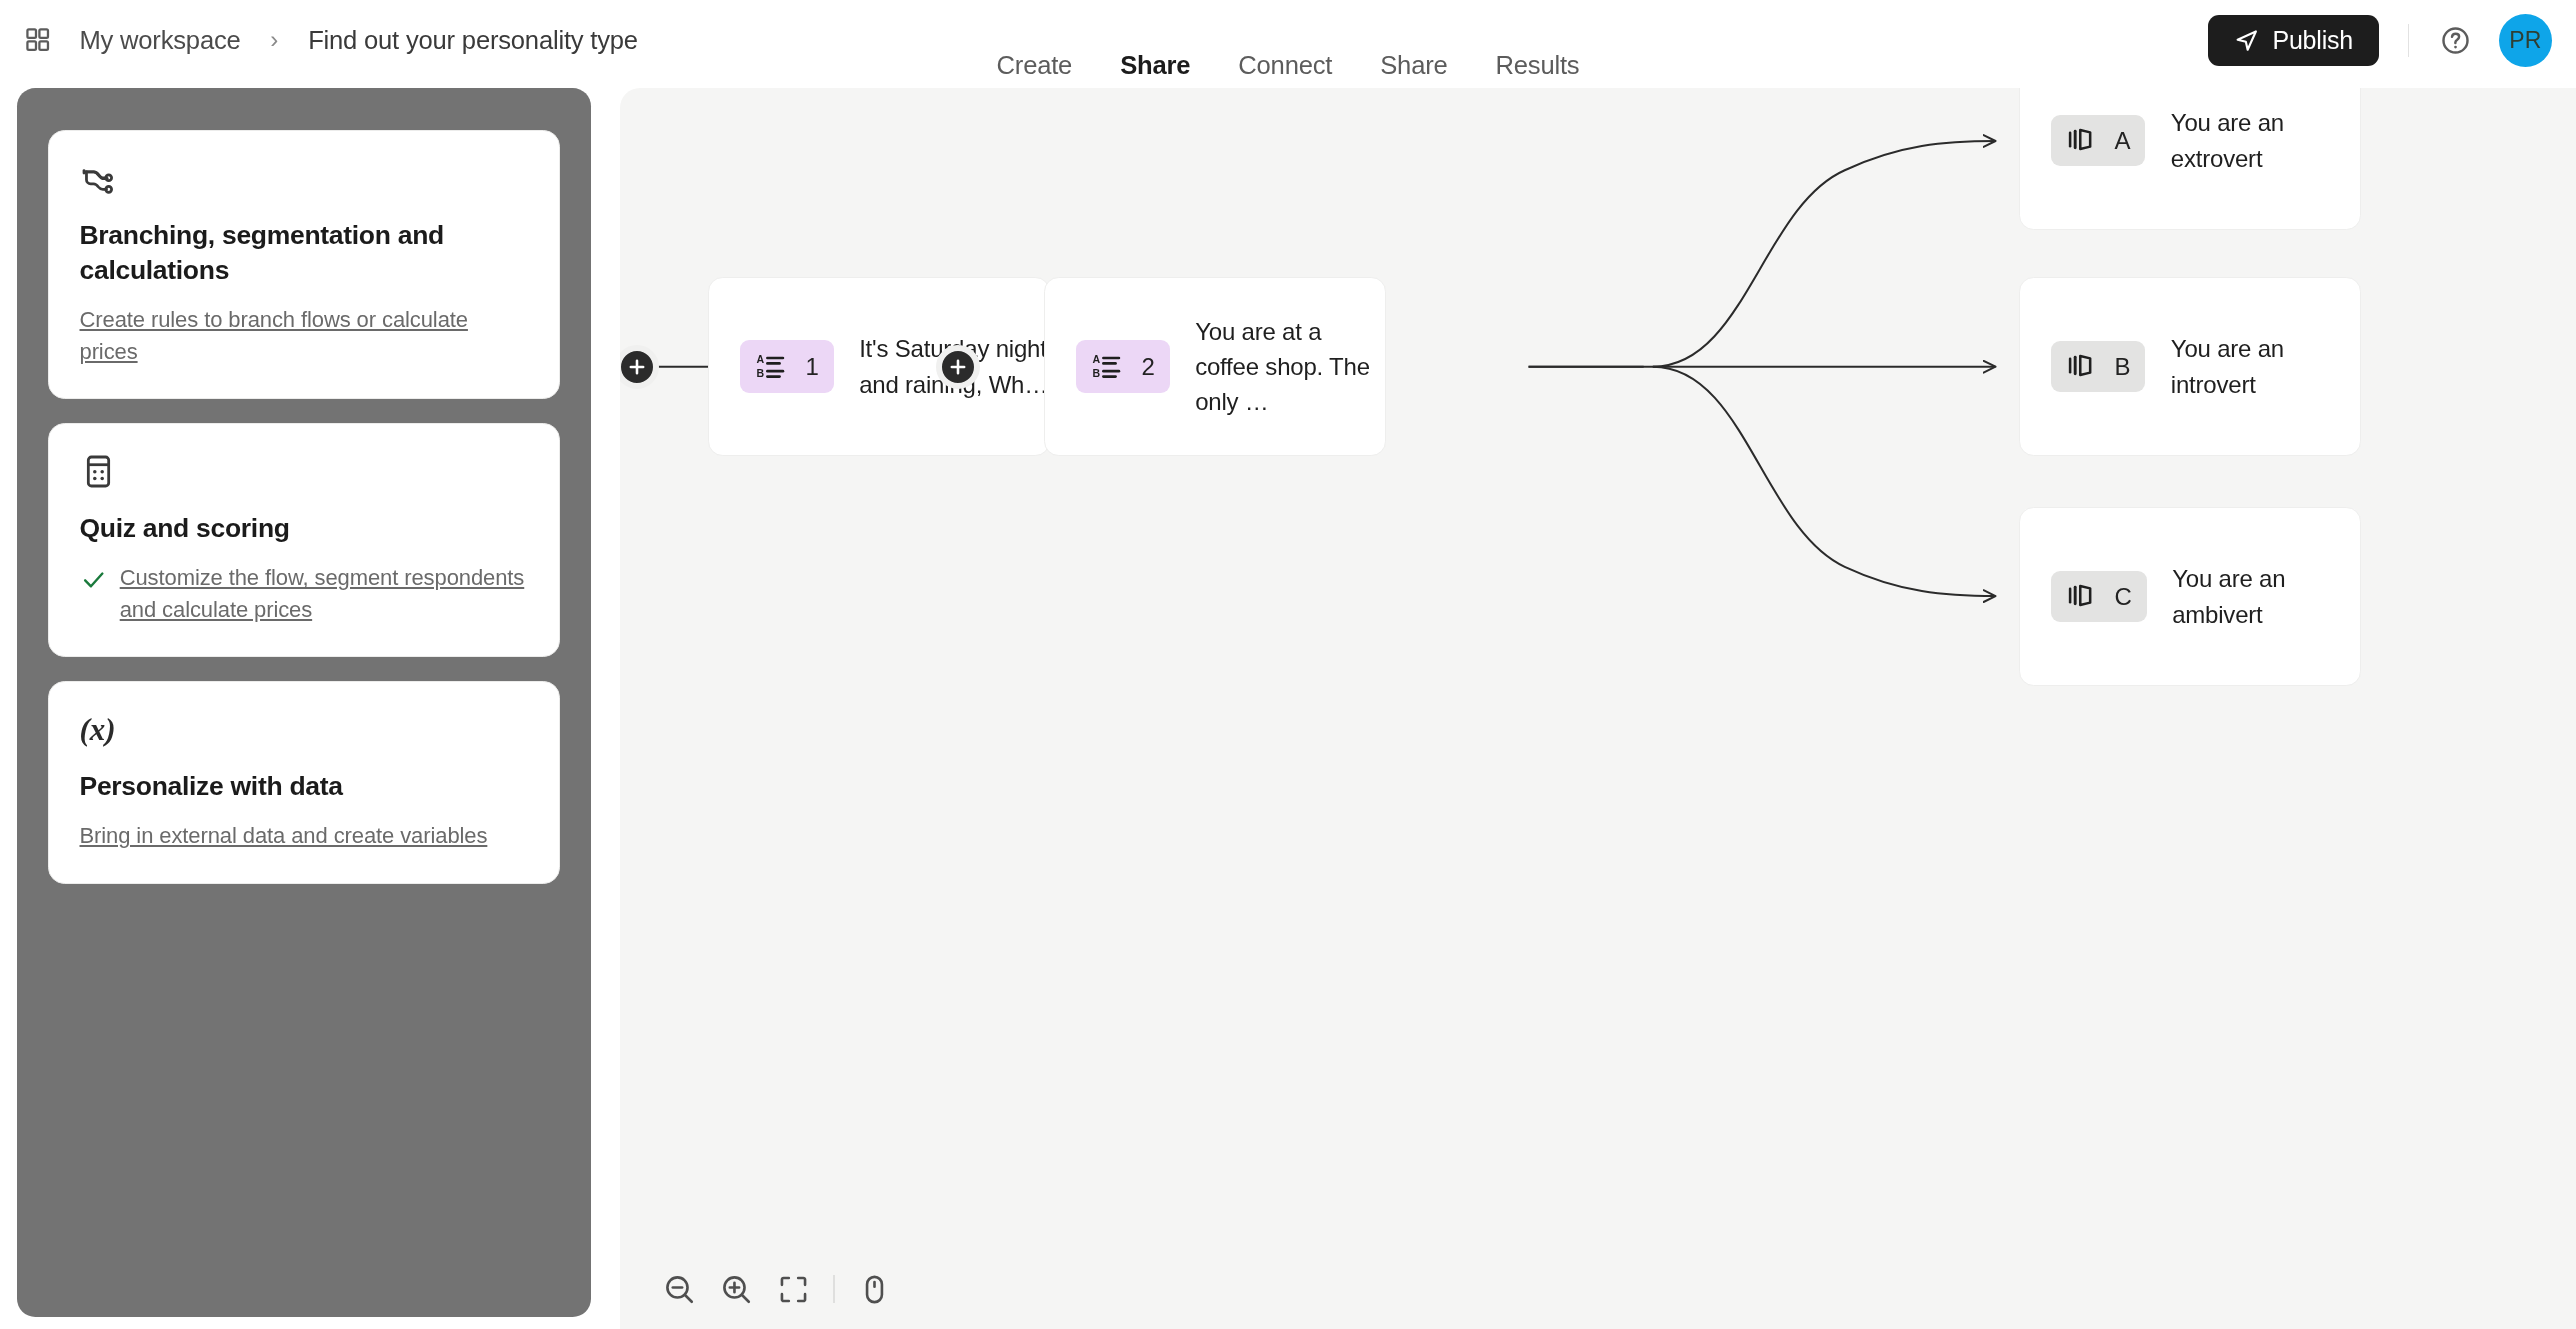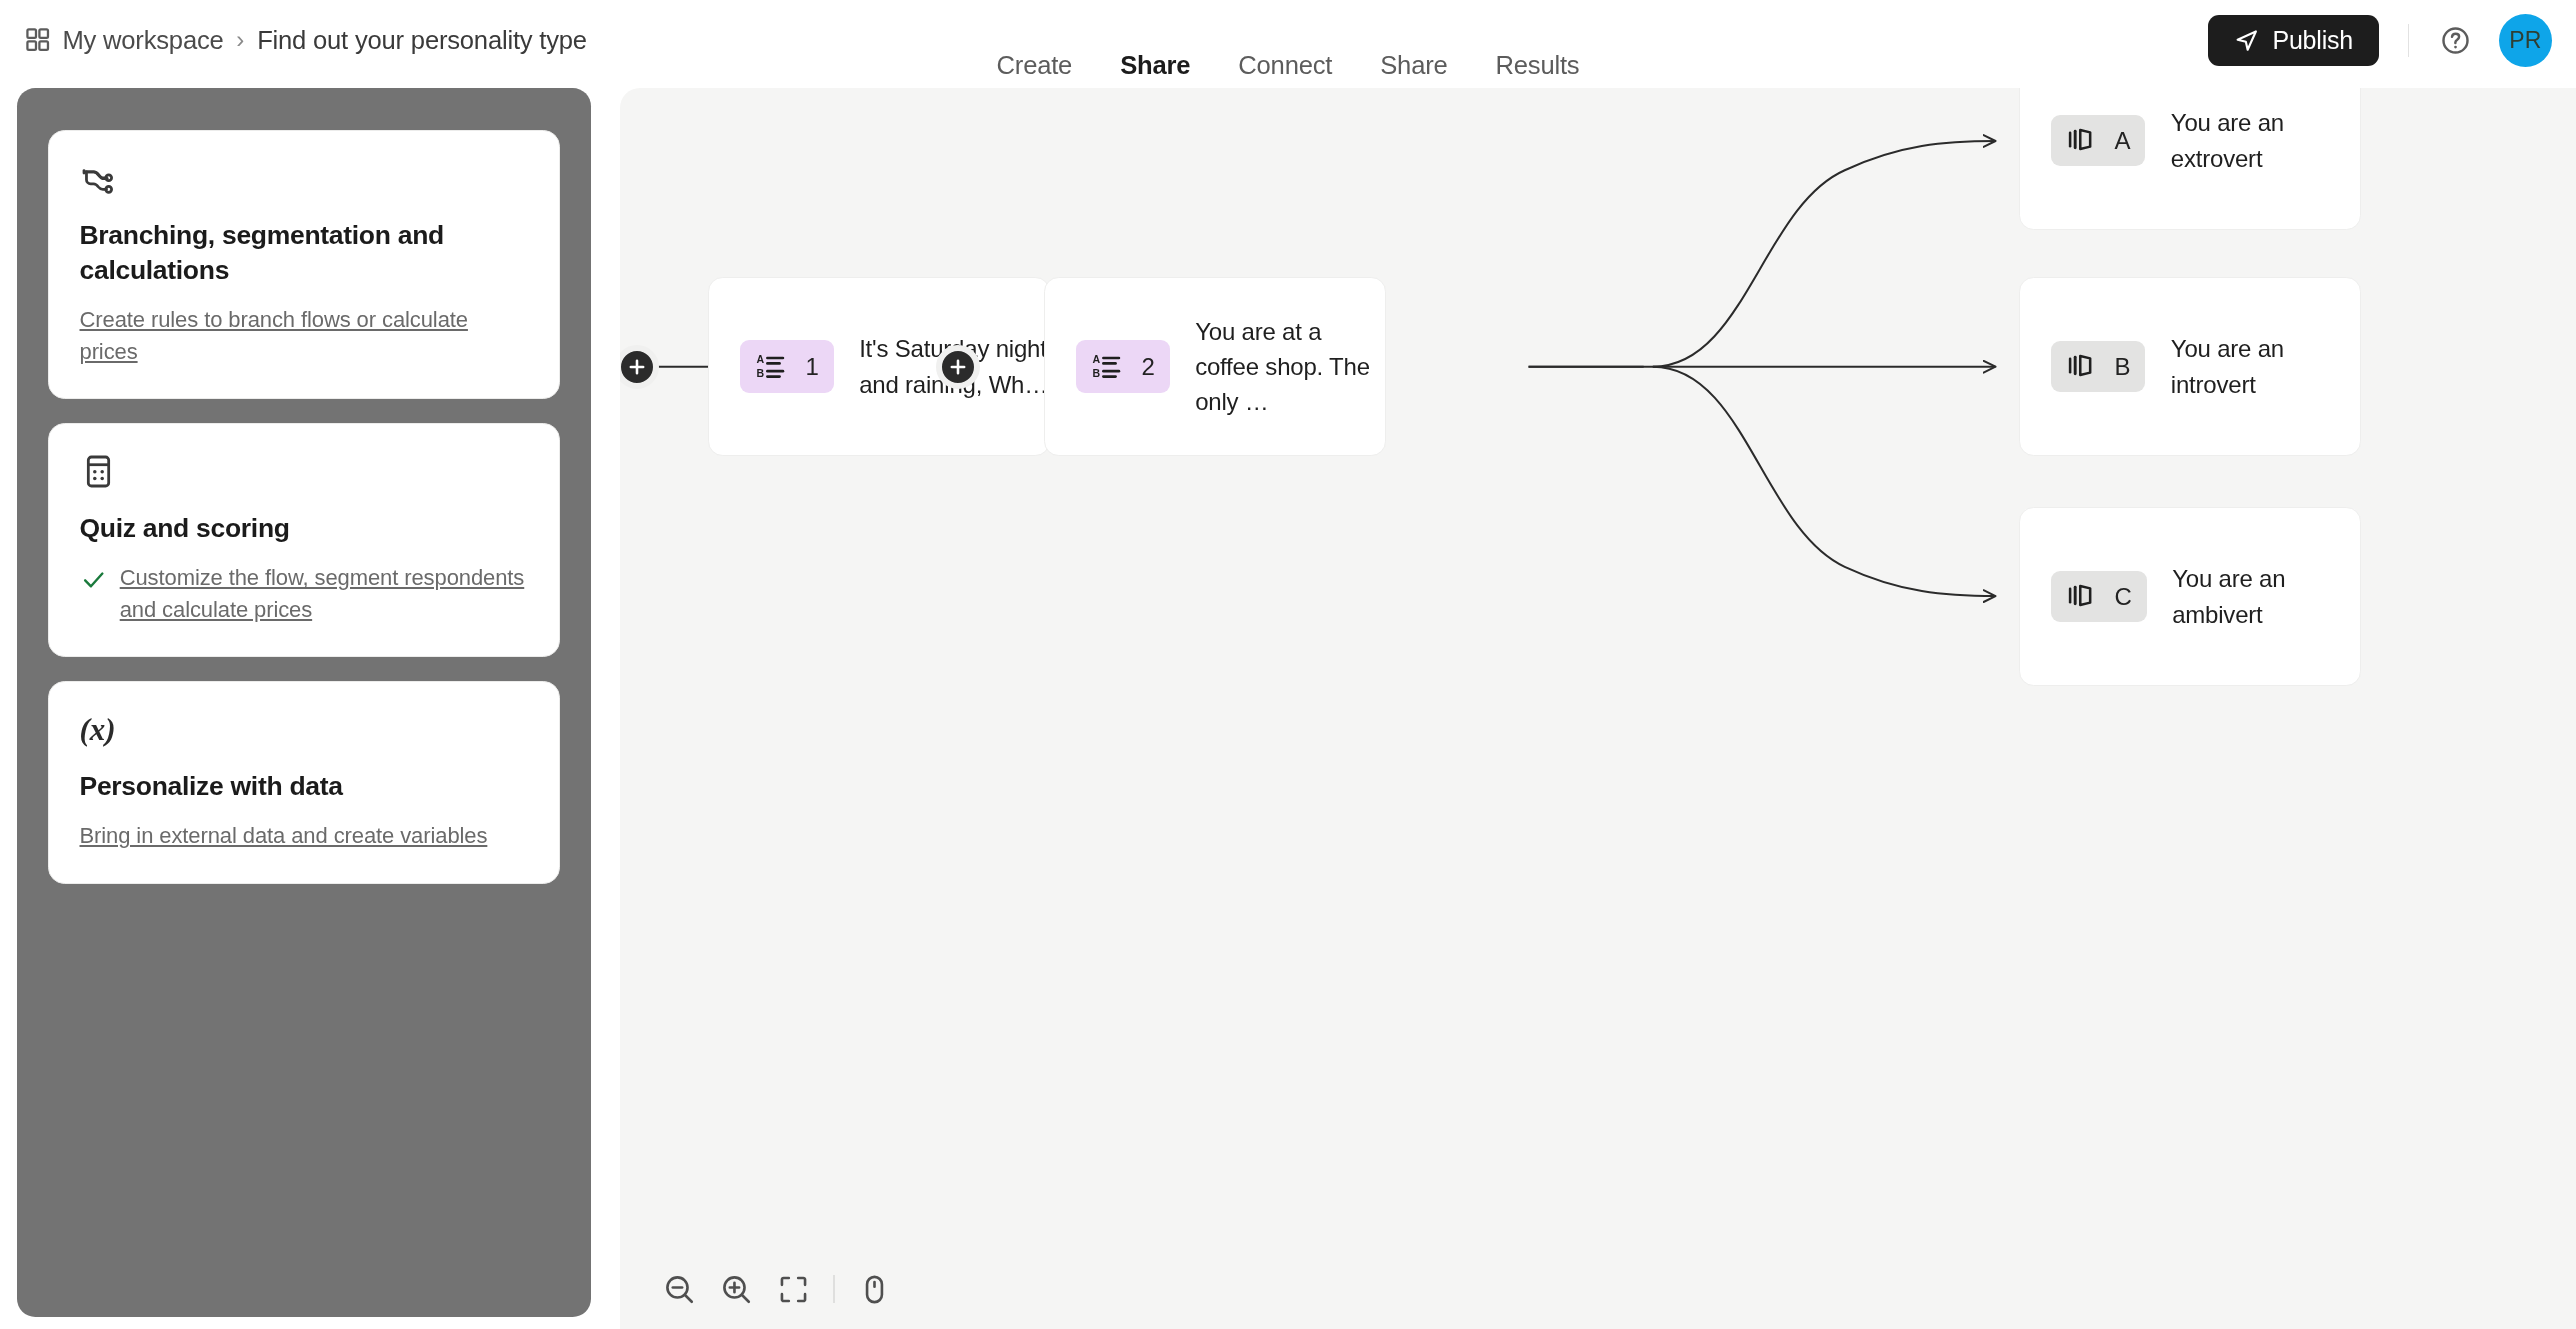--- a/index.html
+++ b/index.html
@@ -12,21 +12,21 @@
 
   
   .header {
     position: absolute; top: 0; left: 0;
     width: 2576px; height: 80px;
     display: flex; align-items: center;
     background: #ffffff;
   }
   .breadcrumb {
     display: flex; align-items: center;
-    margin-left: 24px; gap: 11px;
+    margin-left: 24px; gap: 28px;
   }
   .grid-icon { width: 27.4px; height: 27.4px; display: block; flex: 0 0 auto; }
   .bc-workspace {
     font-size: 25.6px; color: #4b4b4b; letter-spacing: -0.2px;
     white-space: nowrap;
   }
   .bc-sep { font-size: 24px; color: #8a8a8a; margin: 0 1.8px; }
   .bc-title {
     font-size: 25.6px; color: #3a3a3a; letter-spacing: -0.2px;
     white-space: nowrap;

